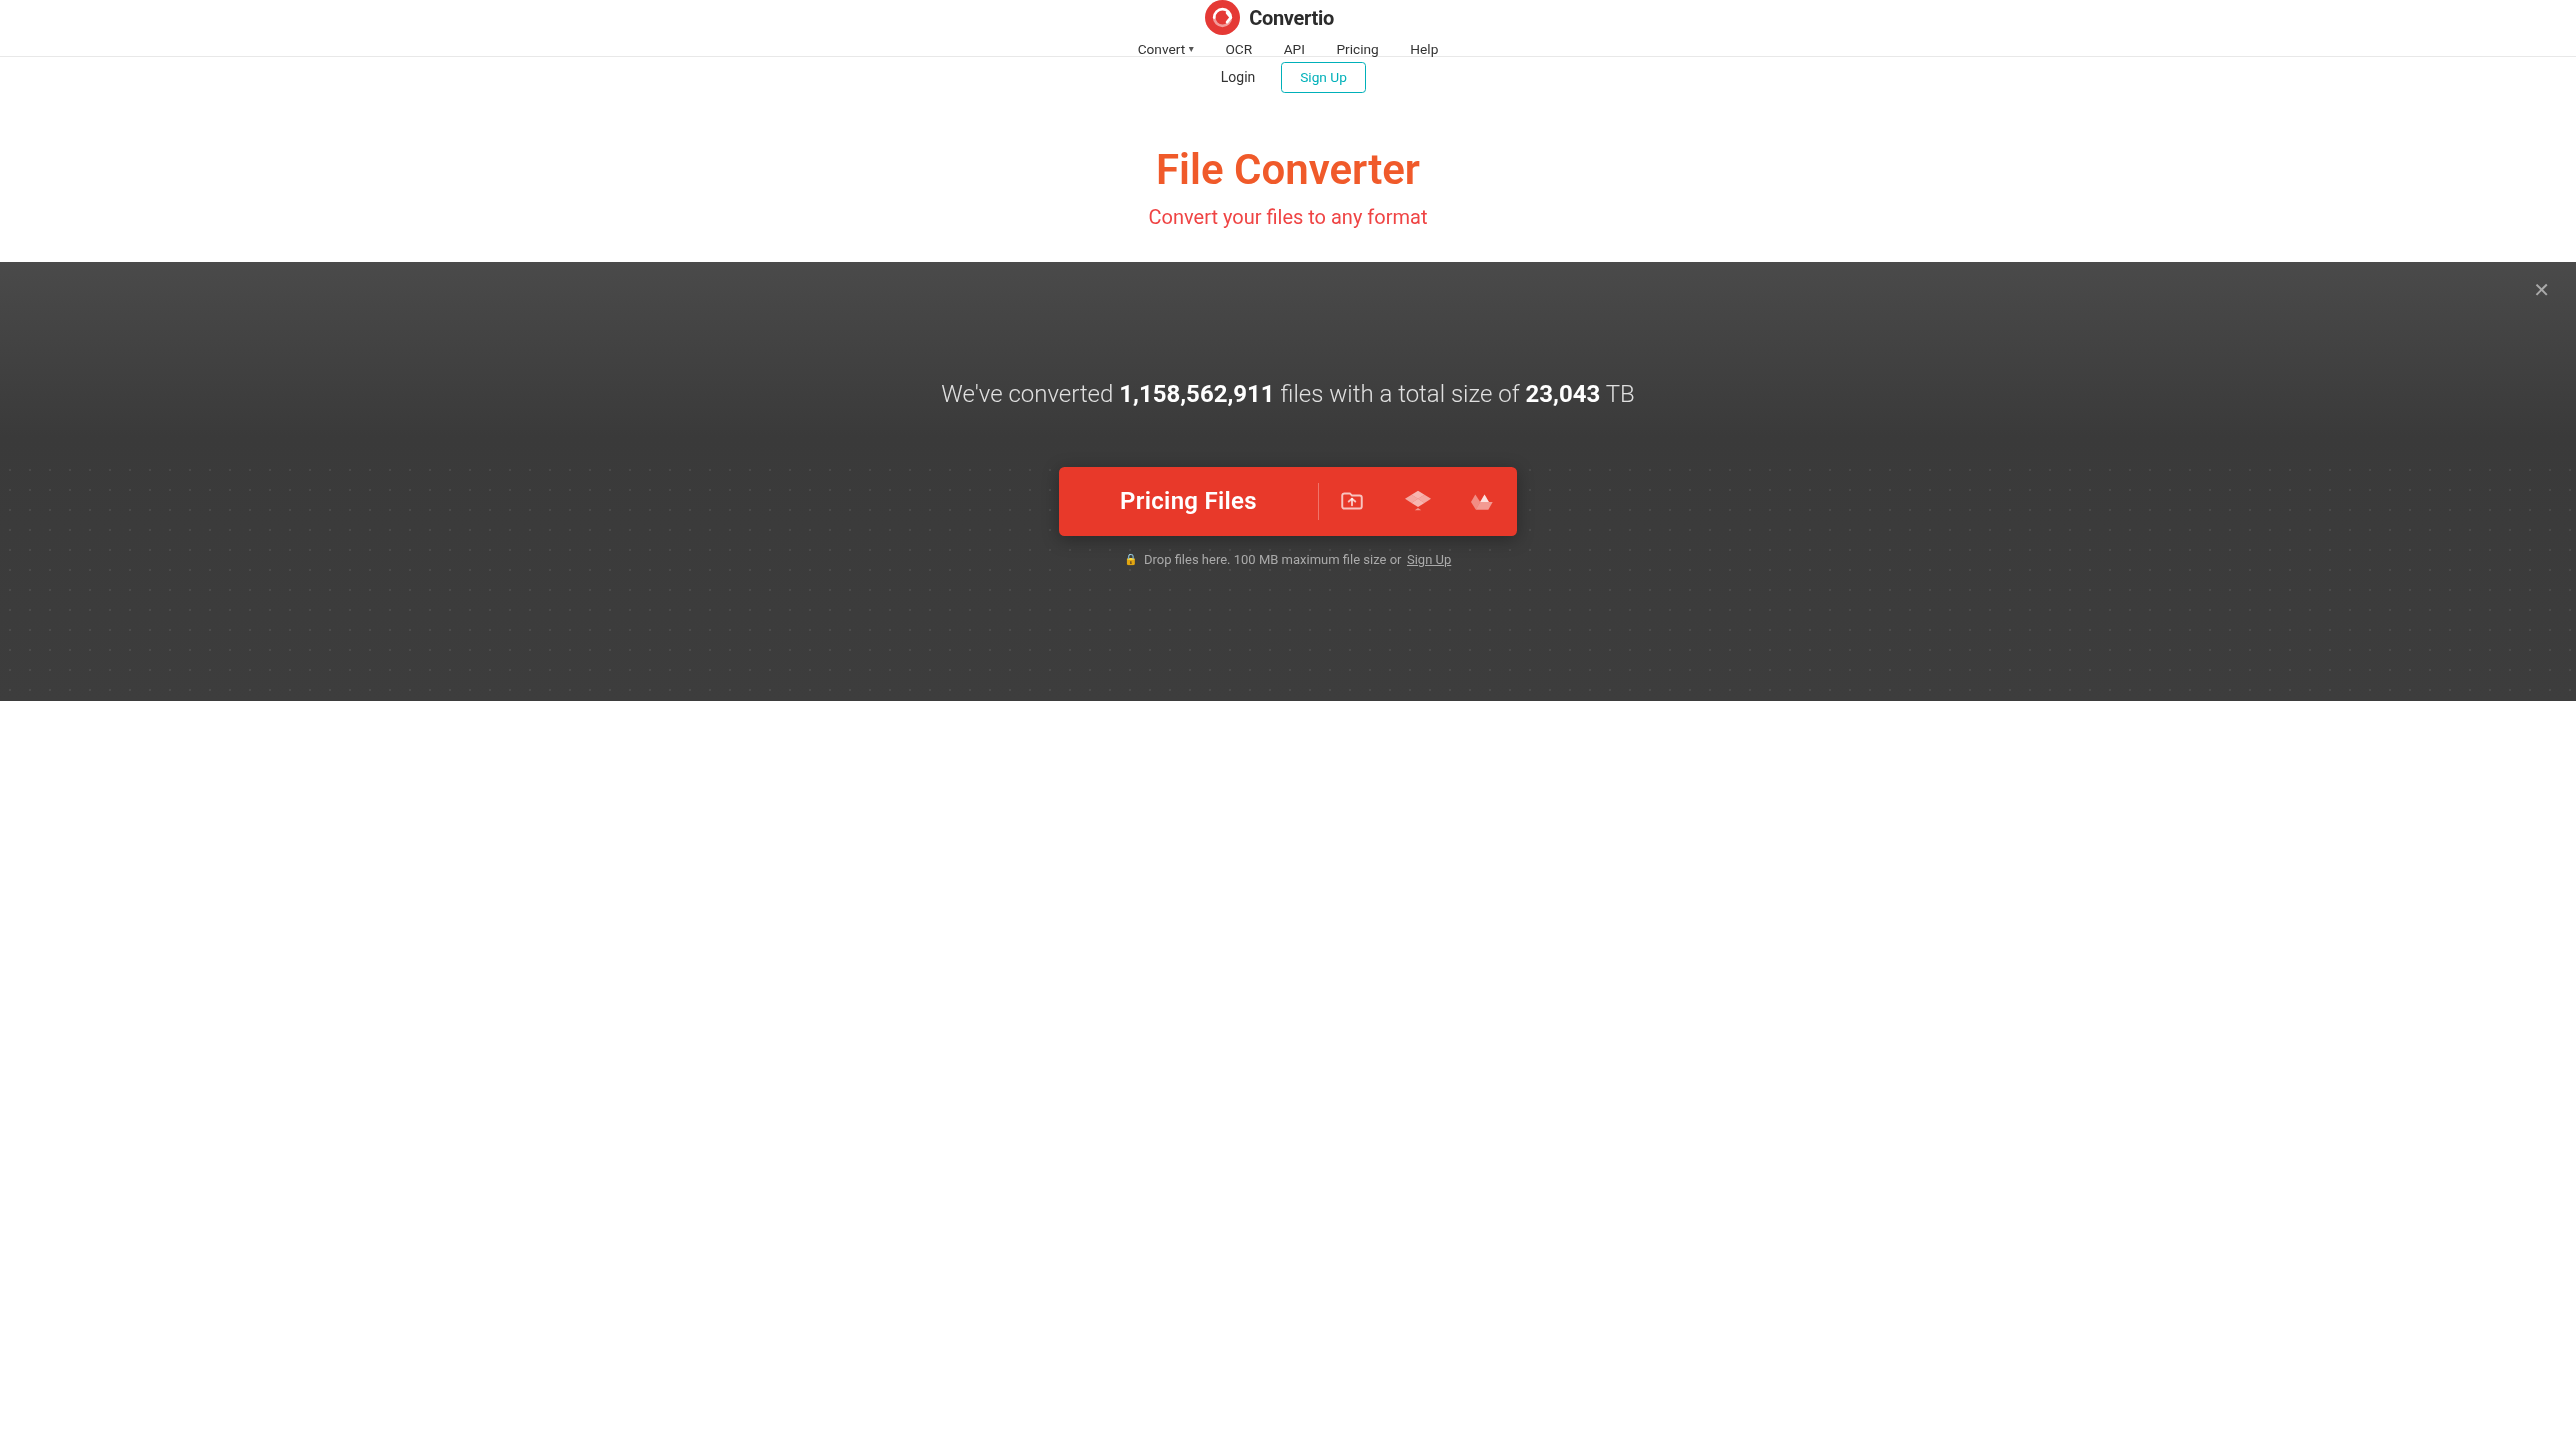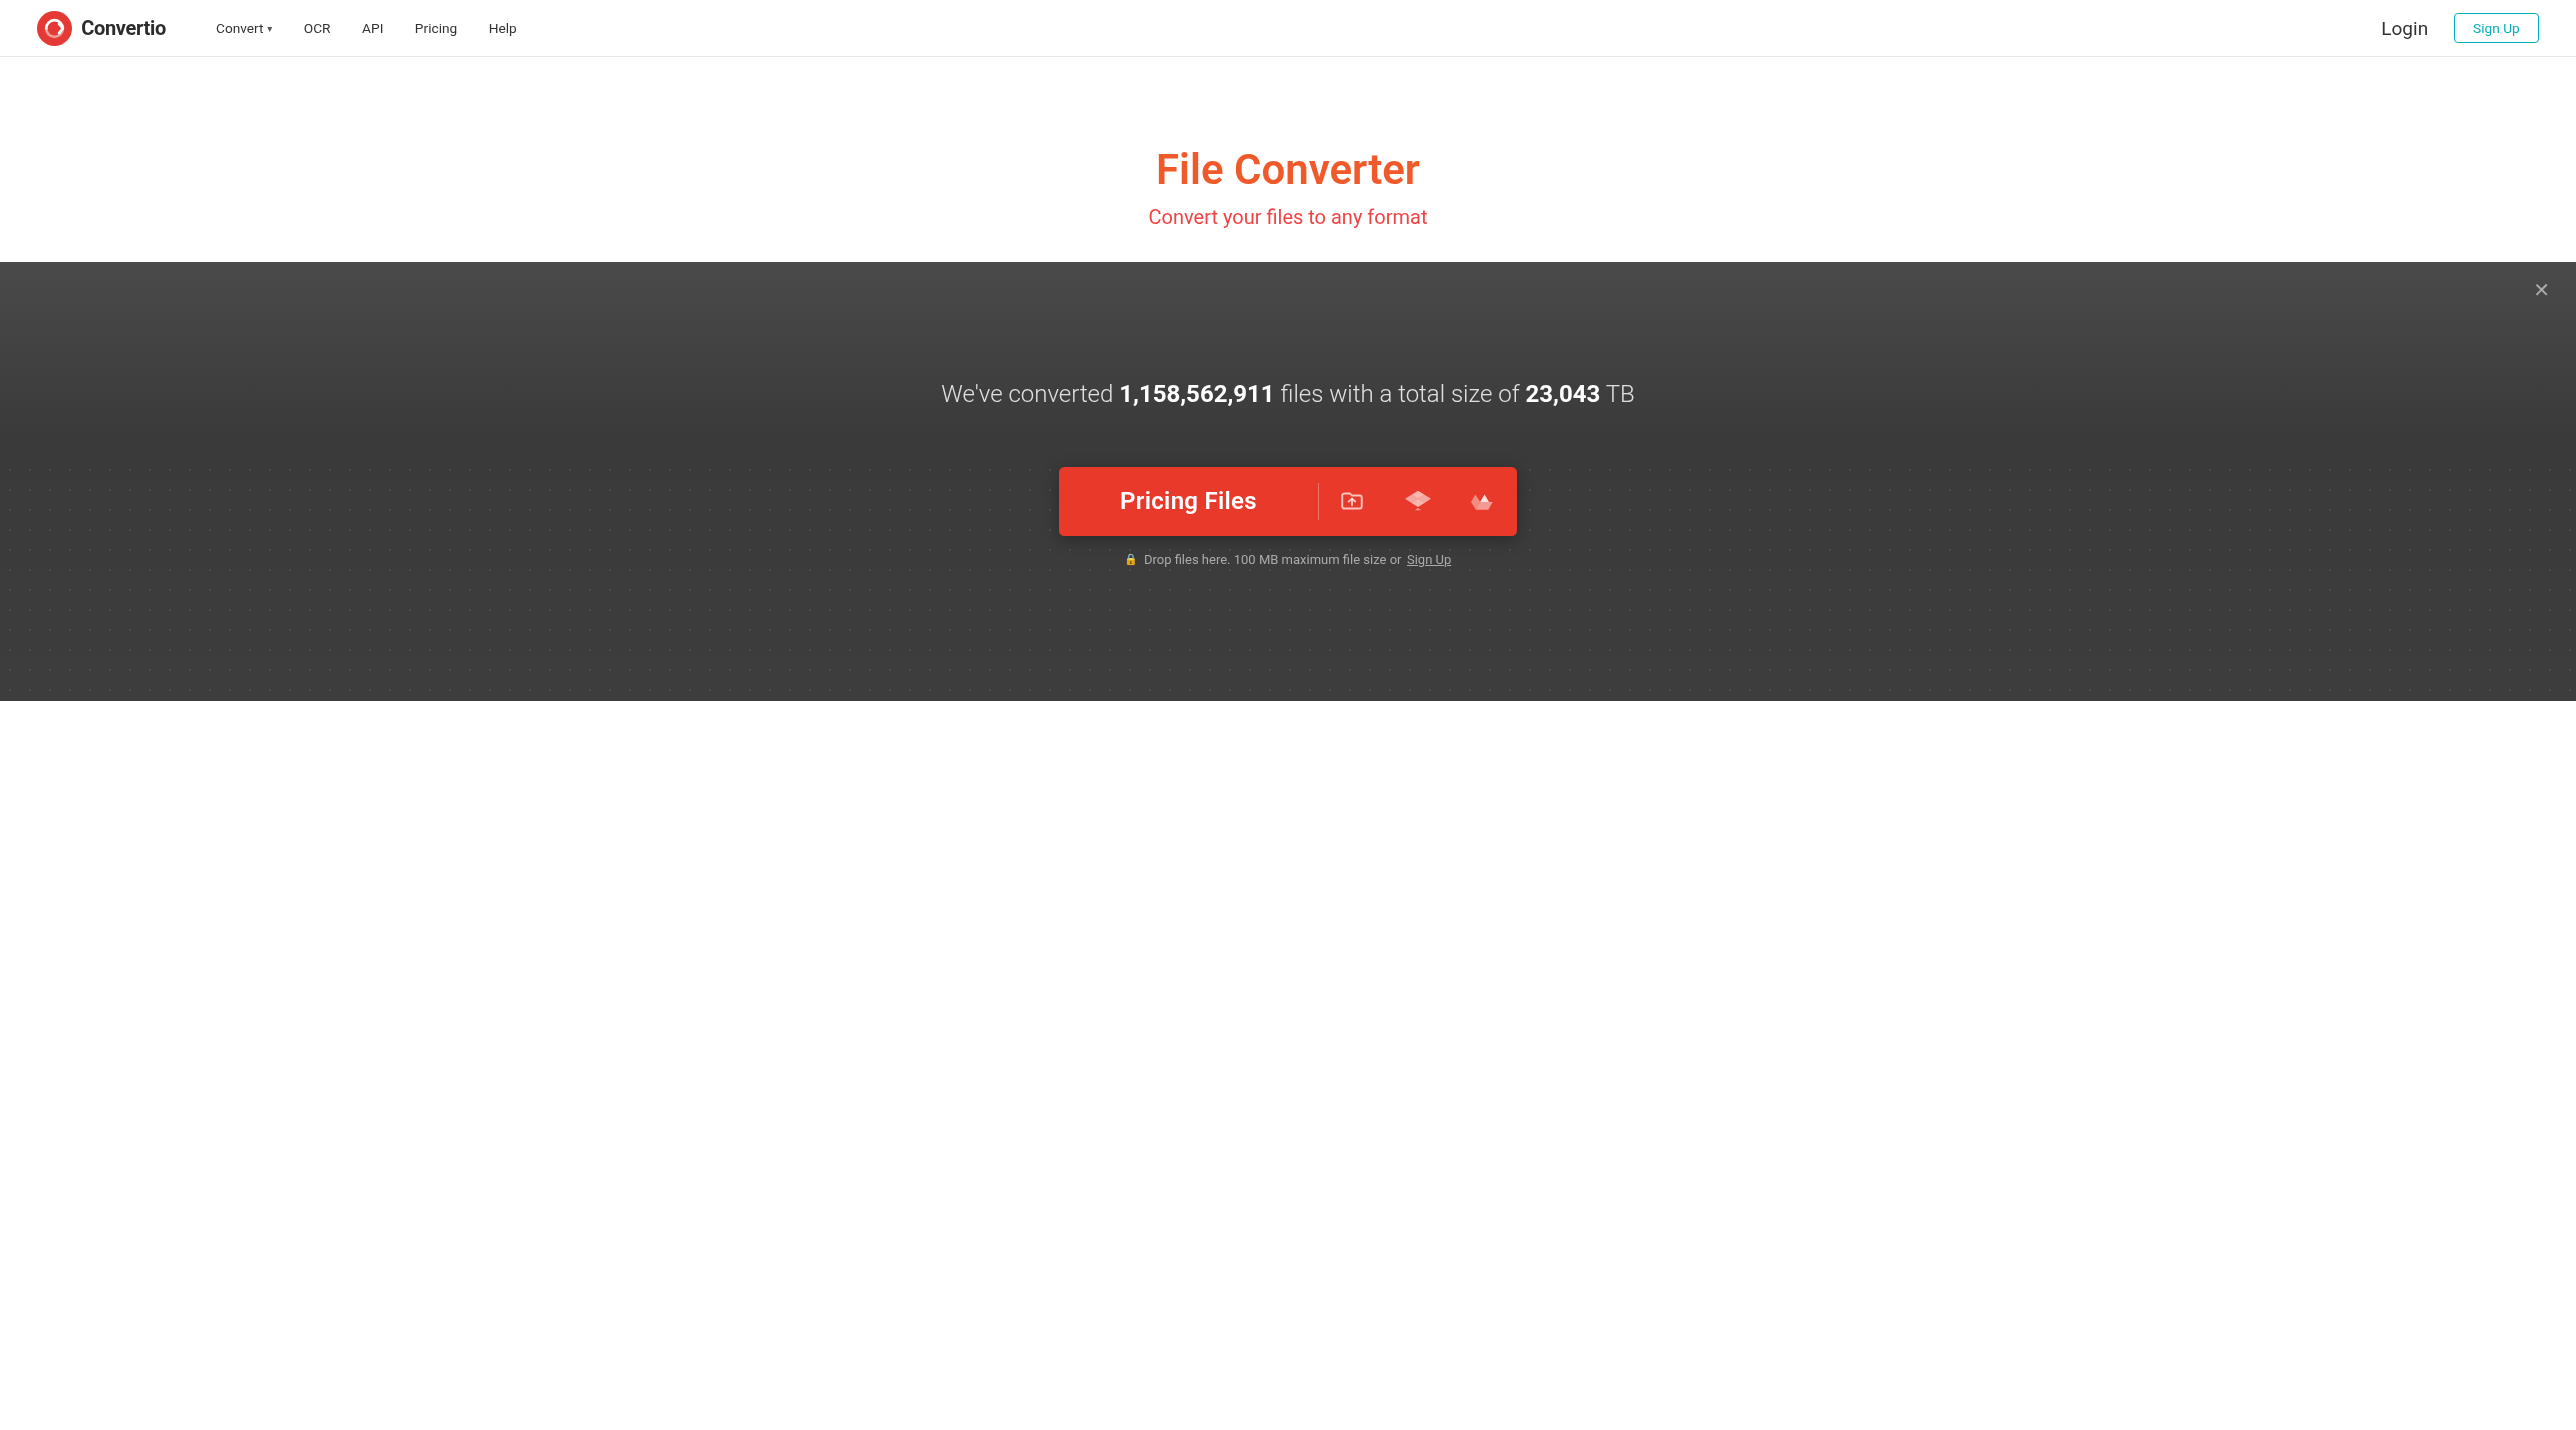--- a/index.html
+++ b/index.html
@@ -15,20 +15,21 @@
     }
 
     
     .header {
       display: flex;
       align-items: center;
       padding: 0 37px;
       height: 57px;
       border-bottom: 0.9px solid #e8e8e8;
       background: #fff;
+      flex-direction: column;
     }
 
     .logo-area {
       display: flex;
       align-items: center;
       gap: 9.2px;
       text-decoration: none;
       margin-right: 37px;
     }
 
@@ -69,21 +70,21 @@
       color: #555;
     }
 
     .header-right {
       display: flex;
       align-items: center;
       gap: 14.6px;
     }
 
     .login-btn {
-      font-size: 19px;
+      font-size: 14px;
       color: #333;
       cursor: pointer;
       padding: 5.5px 11px;
       border-radius: 3.7px;
       text-decoration: none;
     }
 
     .signup-btn {
       font-size: 13.7px;
       color: #00b0b9;

